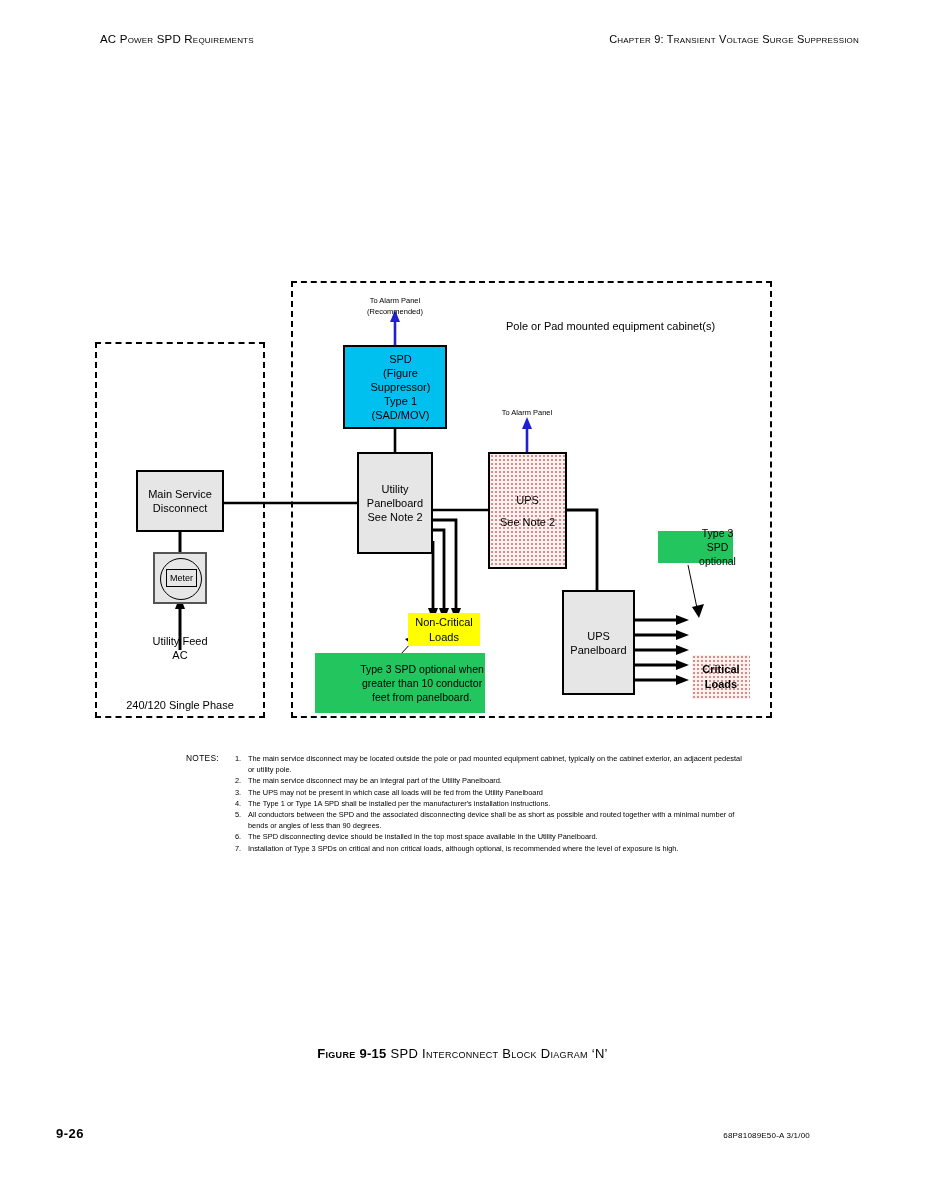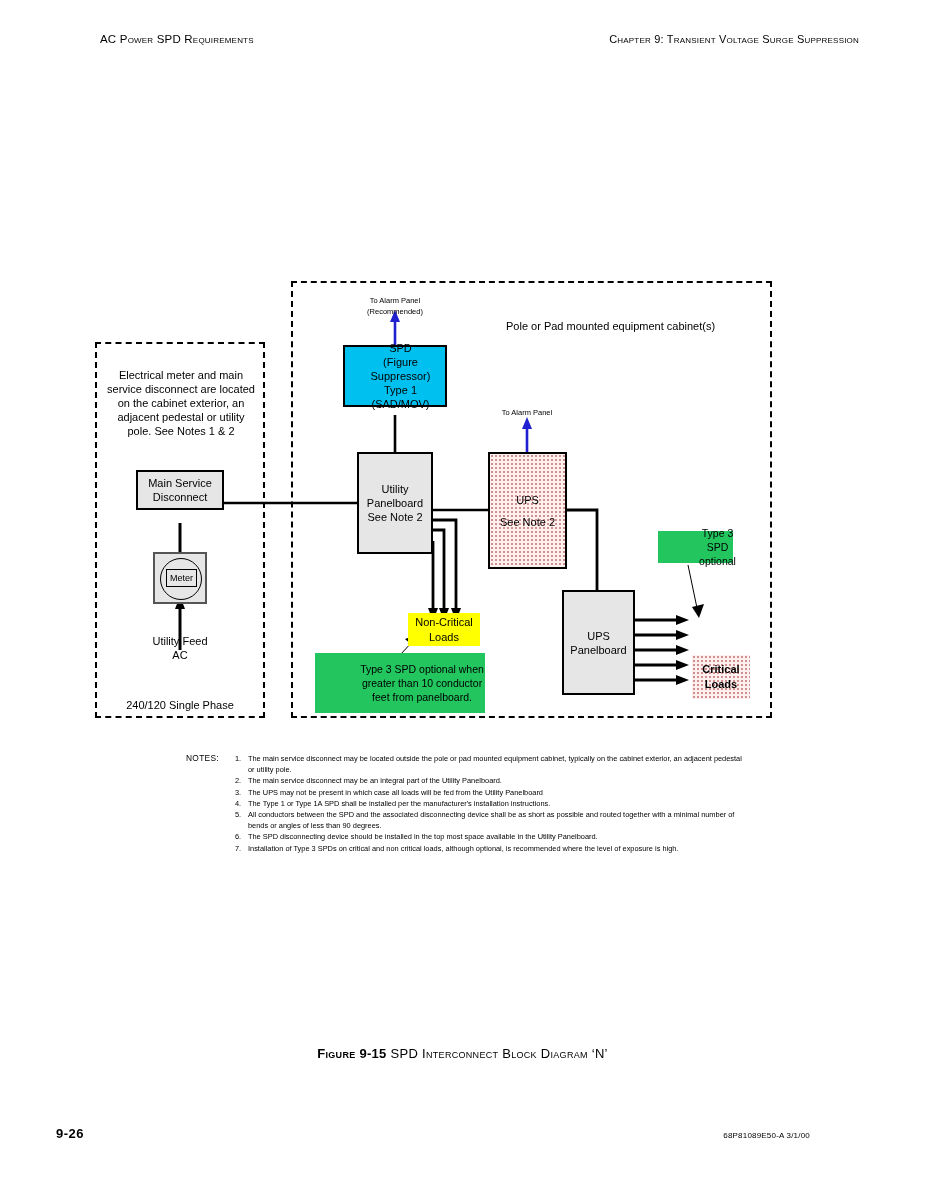--- a/index.html
+++ b/index.html
@@ -149,43 +149,42 @@
       <line x1="635" y1="680" x2="680" y2="680" stroke="#000" stroke-width="3"></line>
       <polygon points="689,680 676,675 676,685" fill="#000"></polygon>
 
       <line x1="400" y1="655" x2="413" y2="641" stroke="#000" stroke-width="1"></line>
       <polygon points="419,634 405,639 413,646" fill="#000"></polygon>
 
       <line x1="688" y1="565" x2="697" y2="608" stroke="#000" stroke-width="1"></line>
       <polygon points="699,618 704,604 692,607" fill="#000"></polygon>
     </svg>
 
-    <div class="plaintext" style="left:105px;top:368px;width:152px;">Electrical meter and main service disconnect are located on the cabinet exterior, an adjacent pedestal or utility pole. See Notes 1 &amp; 2</div>
-
-    <div class="dbox solidbox" style="left:136px;top:470px;width:88px;height:40px;">
+
+    <div class="dbox solidbox" style="left:136px;top:470px;width:88px;height:62px;">
       <span style="white-space:pre-line">Main Service
 Disconnect</span>
     </div>
 
     <div class="meterbox" style="left:153px;top:552px;width:54px;height:52px;">
       <div class="metercirc" style="left:5px;top:4px;width:42px;height:42px;"></div>
       <div class="meterinner" style="left:11px;top:15px;width:31px;height:18px;">Meter</div>
     </div>
 
     <div class="plaintext" style="left:130px;top:634px;width:100px;white-space:pre-line;">Utility Feed
 AC</div>
 
     <div class="plaintext" style="left:112px;top:652px;width:136px;margin-top:46px;">240/120 Single Phase</div>
 
     <div class="lbltext" style="left:506px;top:319px;">Pole or Pad mounted equipment cabinet(s)</div>
 
     <div class="tinytext" style="left:335px;top:296px;width:120px;">To Alarm Panel</div>
     <div class="tinytext" style="left:335px;top:307px;width:120px;">(Recommended)</div>
 
-    <div class="dbox cyanbox" style="left:343px;top:345px;width:104px;height:62px;flex-direction:column;padding-left:11px;">
+    <div class="dbox cyanbox" style="left:343px;top:345px;width:104px;height:84px;flex-direction:column;padding-left:11px;">
       <span>SPD</span>
       <span>(Figure Suppressor)</span>
       <span>Type 1  (SAD/MOV)</span>
     </div>
 
     <div class="dbox solidbox" style="left:357px;top:452px;width:76px;height:102px;">
       <span style="white-space:pre-line">Utility
 Panelboard
 See Note 2</span>
     </div>

